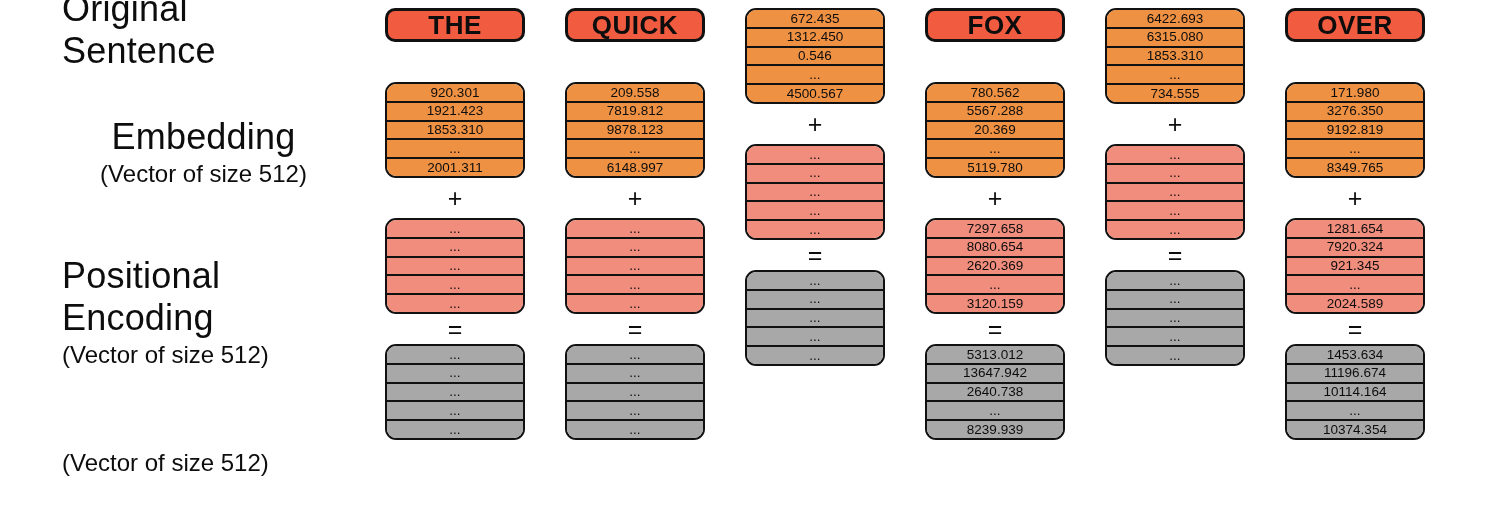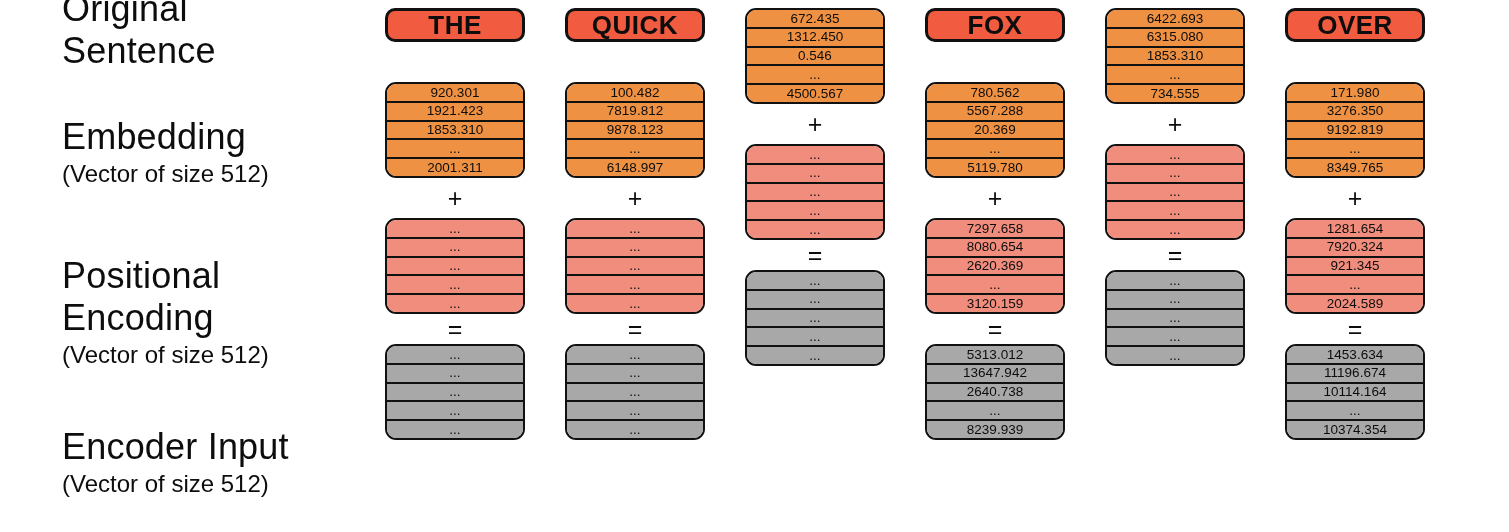--- a/index.html
+++ b/index.html
@@ -30,21 +30,21 @@
     align-items: center;
   }
   .label-block {
     height: 120px;
     display: flex;
     flex-direction: column;
     justify-content: center;
   }
   .label-block.after-op40 { margin-top: 40px; }
   .label-block.after-op30 { margin-top: 30px; }
-  .label-block.first { margin-top: 0; }
+  .label-block.first { margin-top: 0; align-items: center; }
   .label-title { font-size: 36px; letter-spacing: 0.2px; }
   .label-sub   { font-size: 24px; margin-top: 2px; }
 
   
   .columns {
     display: flex;
     gap: 40px;
     margin-left: 40px;
   }
   .col {
@@ -112,21 +112,20 @@
       <div class="label-title">Embedding</div>
       <div class="label-sub">(Vector of size 512)</div>
     </div>
 
     <div class="label-block after-op40">
       <div class="label-title">Positional Encoding</div>
       <div class="label-sub">(Vector of size 512)</div>
     </div>
 
     <div class="label-block after-op30">
-      <div class="label-title">Encoder Input</div>
       <div class="label-sub">(Vector of size 512)</div>
     </div>
   </div>
 
   <div id="columns" class="columns">
       <div class="col">
         <div class="word-box">THE</div>
         <div class="stack embedding">
           <div class="cell">920.301</div>
           <div class="cell">1921.423</div>
@@ -147,21 +146,21 @@
           <div class="cell">...</div>
           <div class="cell">...</div>
           <div class="cell">...</div>
           <div class="cell">...</div>
           <div class="cell">...</div>
         </div>
       </div>
       <div class="col">
         <div class="word-box">QUICK</div>
         <div class="stack embedding">
-          <div class="cell">100.482</div>
+          <div class="cell">209.558</div>
           <div class="cell">7819.812</div>
           <div class="cell">9878.123</div>
           <div class="cell">...</div>
           <div class="cell">6148.997</div>
         </div>
         <div class="op sp40">+</div>
         <div class="stack positional">
           <div class="cell">...</div>
           <div class="cell">...</div>
           <div class="cell">...</div>

